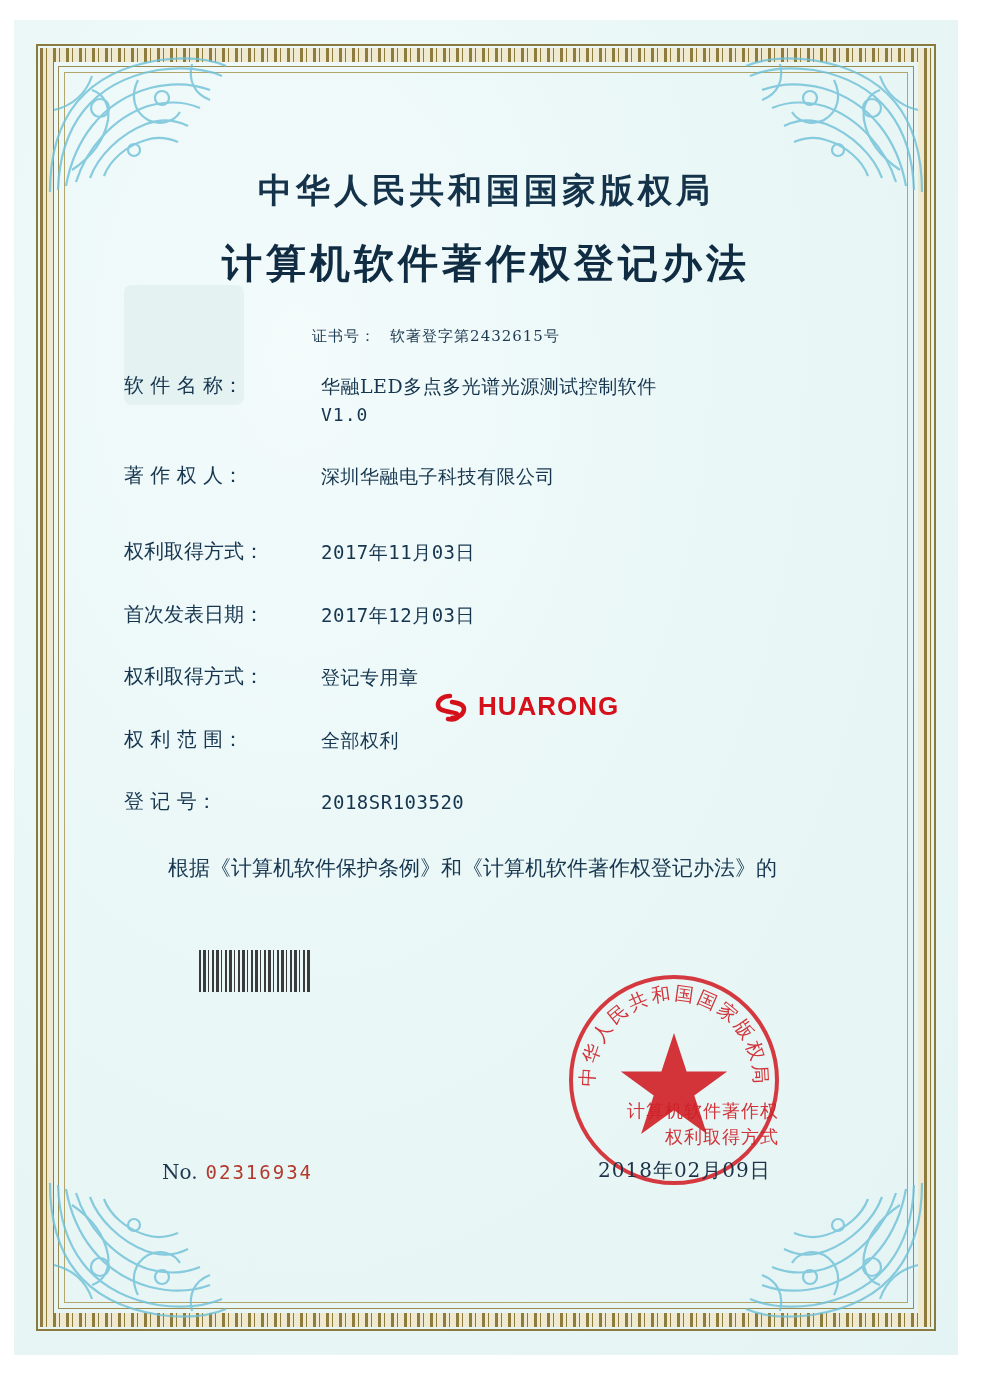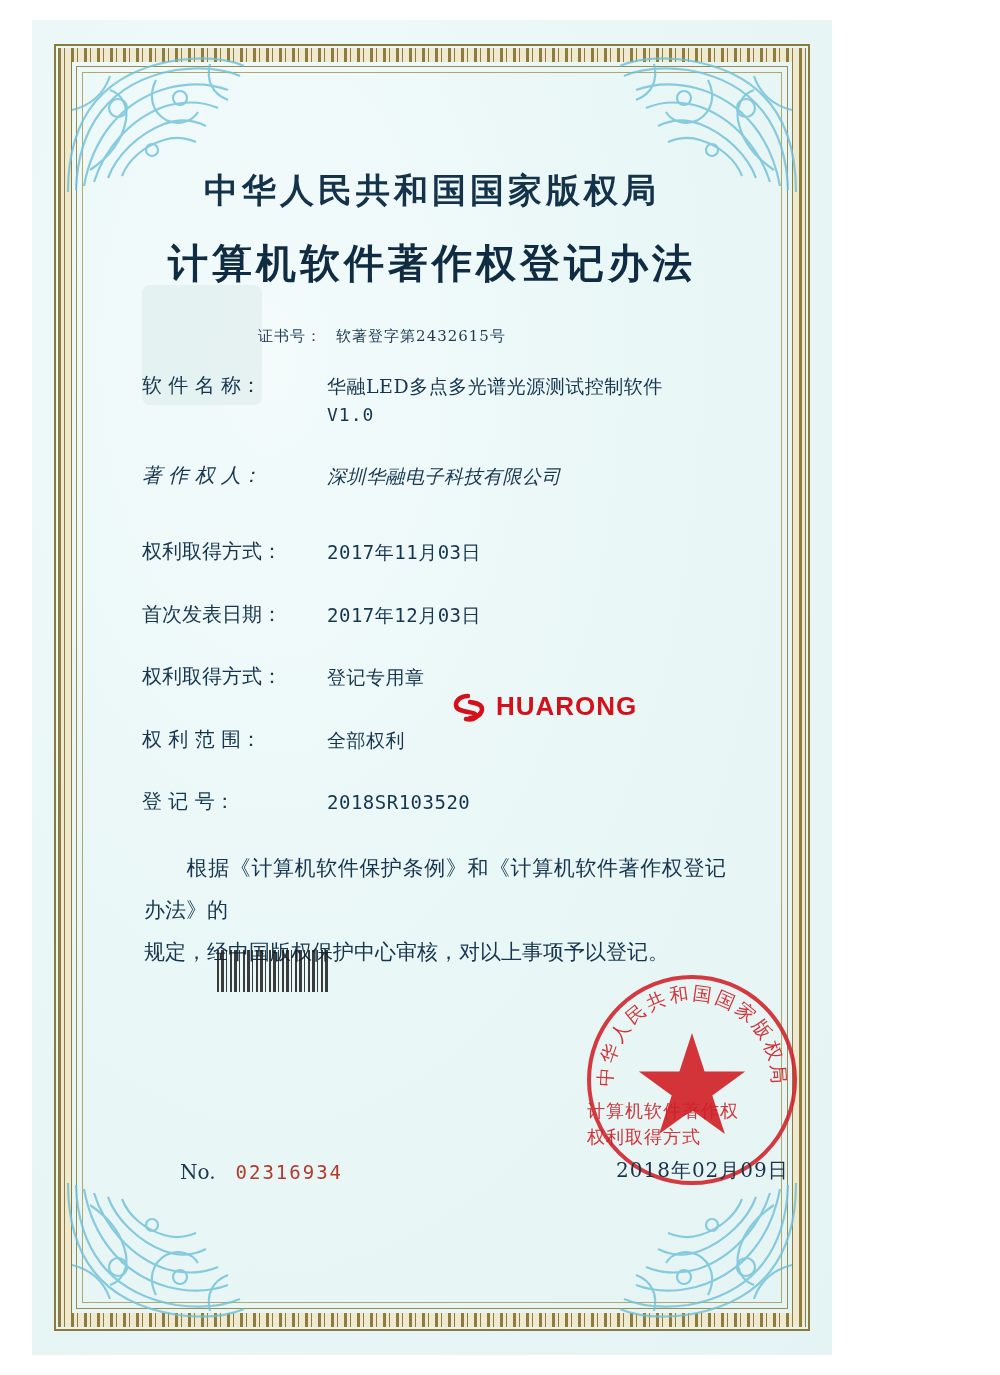--- a/index.html
+++ b/index.html
@@ -12,23 +12,23 @@
     width: 1000px;
     height: 1375px;
     overflow: hidden;
     background: #ffffff;
     font-family: "Liberation Serif", serif;
   }
 
   
   .paper {
     position: absolute;
-    left: 32px;
+    left: 14px;
     top: 20px;
-    width: 800px;
+    width: 944px;
     height: 1335px;
     background:
       radial-gradient(ellipse at 30% 25%, #f3fbfb 0%, #eaf7f7 45%, #e4f3f3 100%);
   }
 
   
   .frame-outer {
     position: absolute;
     left: 22px;
     top: 24px;
@@ -136,40 +136,41 @@
     margin-top: 26px;
     padding-left: 50px;
     padding-right: 40px;
   }
   .field-row {
     display: flex;
     align-items: flex-start;
     margin-bottom: 10px;
     font-family: "DejaVu Serif", "Liberation Serif", serif;
     color: #16364f;
+    gap: 12px;
   }
   .field-label {
     width: 185px;
     flex: 0 0 185px;
     font-size: 20px;
     letter-spacing: 0px;
     white-space: nowrap;
   }
   .field-value {
     font-size: 19px;
     letter-spacing: 0.5px;
     line-height: 1.5;
   }
   .field-value .sub {
     display: block;
     font-family: "DejaVu Sans Mono", "Liberation Mono", monospace;
     font-size: 18px;
     letter-spacing: 1px;
   }
-  .row-gap-lg { margin-bottom: 48px; font-style: italic; }
+  .row-gap-lg { margin-bottom: 48px; }
   .row-gap-md { margin-bottom: 34px; }
 
   .mono {
     font-family: "DejaVu Sans Mono", "Liberation Mono", monospace;
     font-size: 19px;
     letter-spacing: 0.5px;
   }
 
   
   .brand {
@@ -236,21 +237,21 @@
     position: absolute;
     inset: 0;
     border: 4px solid #d21f27;
     border-radius: 50%;
     opacity: 0.88;
   }
   .seal svg { position: absolute; inset: 0; }
   .seal-text-1, .seal-text-2 {
     position: absolute;
     width: 100%;
-    text-align: left;
+    text-align: right;
     color: #cf1f26;
     font-family: "DejaVu Serif", "Liberation Serif", serif;
     font-size: 18px;
     letter-spacing: 1px;
     opacity: 0.9;
   }
   .seal-text-1 { top: 124px; }
   .seal-text-2 { top: 150px; }
 
   .seal-date {
@@ -268,21 +269,21 @@
     left: 148px;
     top: 1140px;
     font-family: "DejaVu Serif", "Liberation Serif", serif;
     font-size: 20px;
     color: #1c3750;
   }
   .serial .num {
     font-family: "DejaVu Sans Mono", "Liberation Mono", monospace;
     color: #b2392c;
     letter-spacing: 2px;
-    margin-left: 20px;
+    margin-left: 8px;
     font-size: 19px;
   }
 </style>
 </head>
 <body>
 
 <div id="page">
   <div class="paper">
 
     <div class="frame-outer"></div>
@@ -415,21 +416,20 @@
 
         <div class="field-row">
           <div class="field-label">登 记 号：</div>
           <div class="field-value mono">2018SR103520</div>
         </div>
 
       </div>
 
       <div class="para">
         <span class="indent"></span><span>根据《计算机软件保护条例》和《计算机软件著作权登记办法》的</span><br>
-        <span>规定，经中国版权保护中心审核，对以上事项予以登记。</span>
       </div>
 
     </div>
 
     <div class="brand">
       <svg class="brand-mark" viewBox="0 0 34 30">
         <path d="M16 4 C9 4 4 8 4 13 C4 18 10 19 16 20 C21 21 24 21 24 24 C24 27 19 28 14 27" fill="none" stroke="#d4111b" stroke-width="4.5" stroke-linecap="round"></path>
         <path d="M18 26 C25 26 30 22 30 17 C30 12 24 11 18 10" fill="none" stroke="#d4111b" stroke-width="4.5" stroke-linecap="round"></path>
       </svg>
       <span class="brand-text">HUARONG</span>

